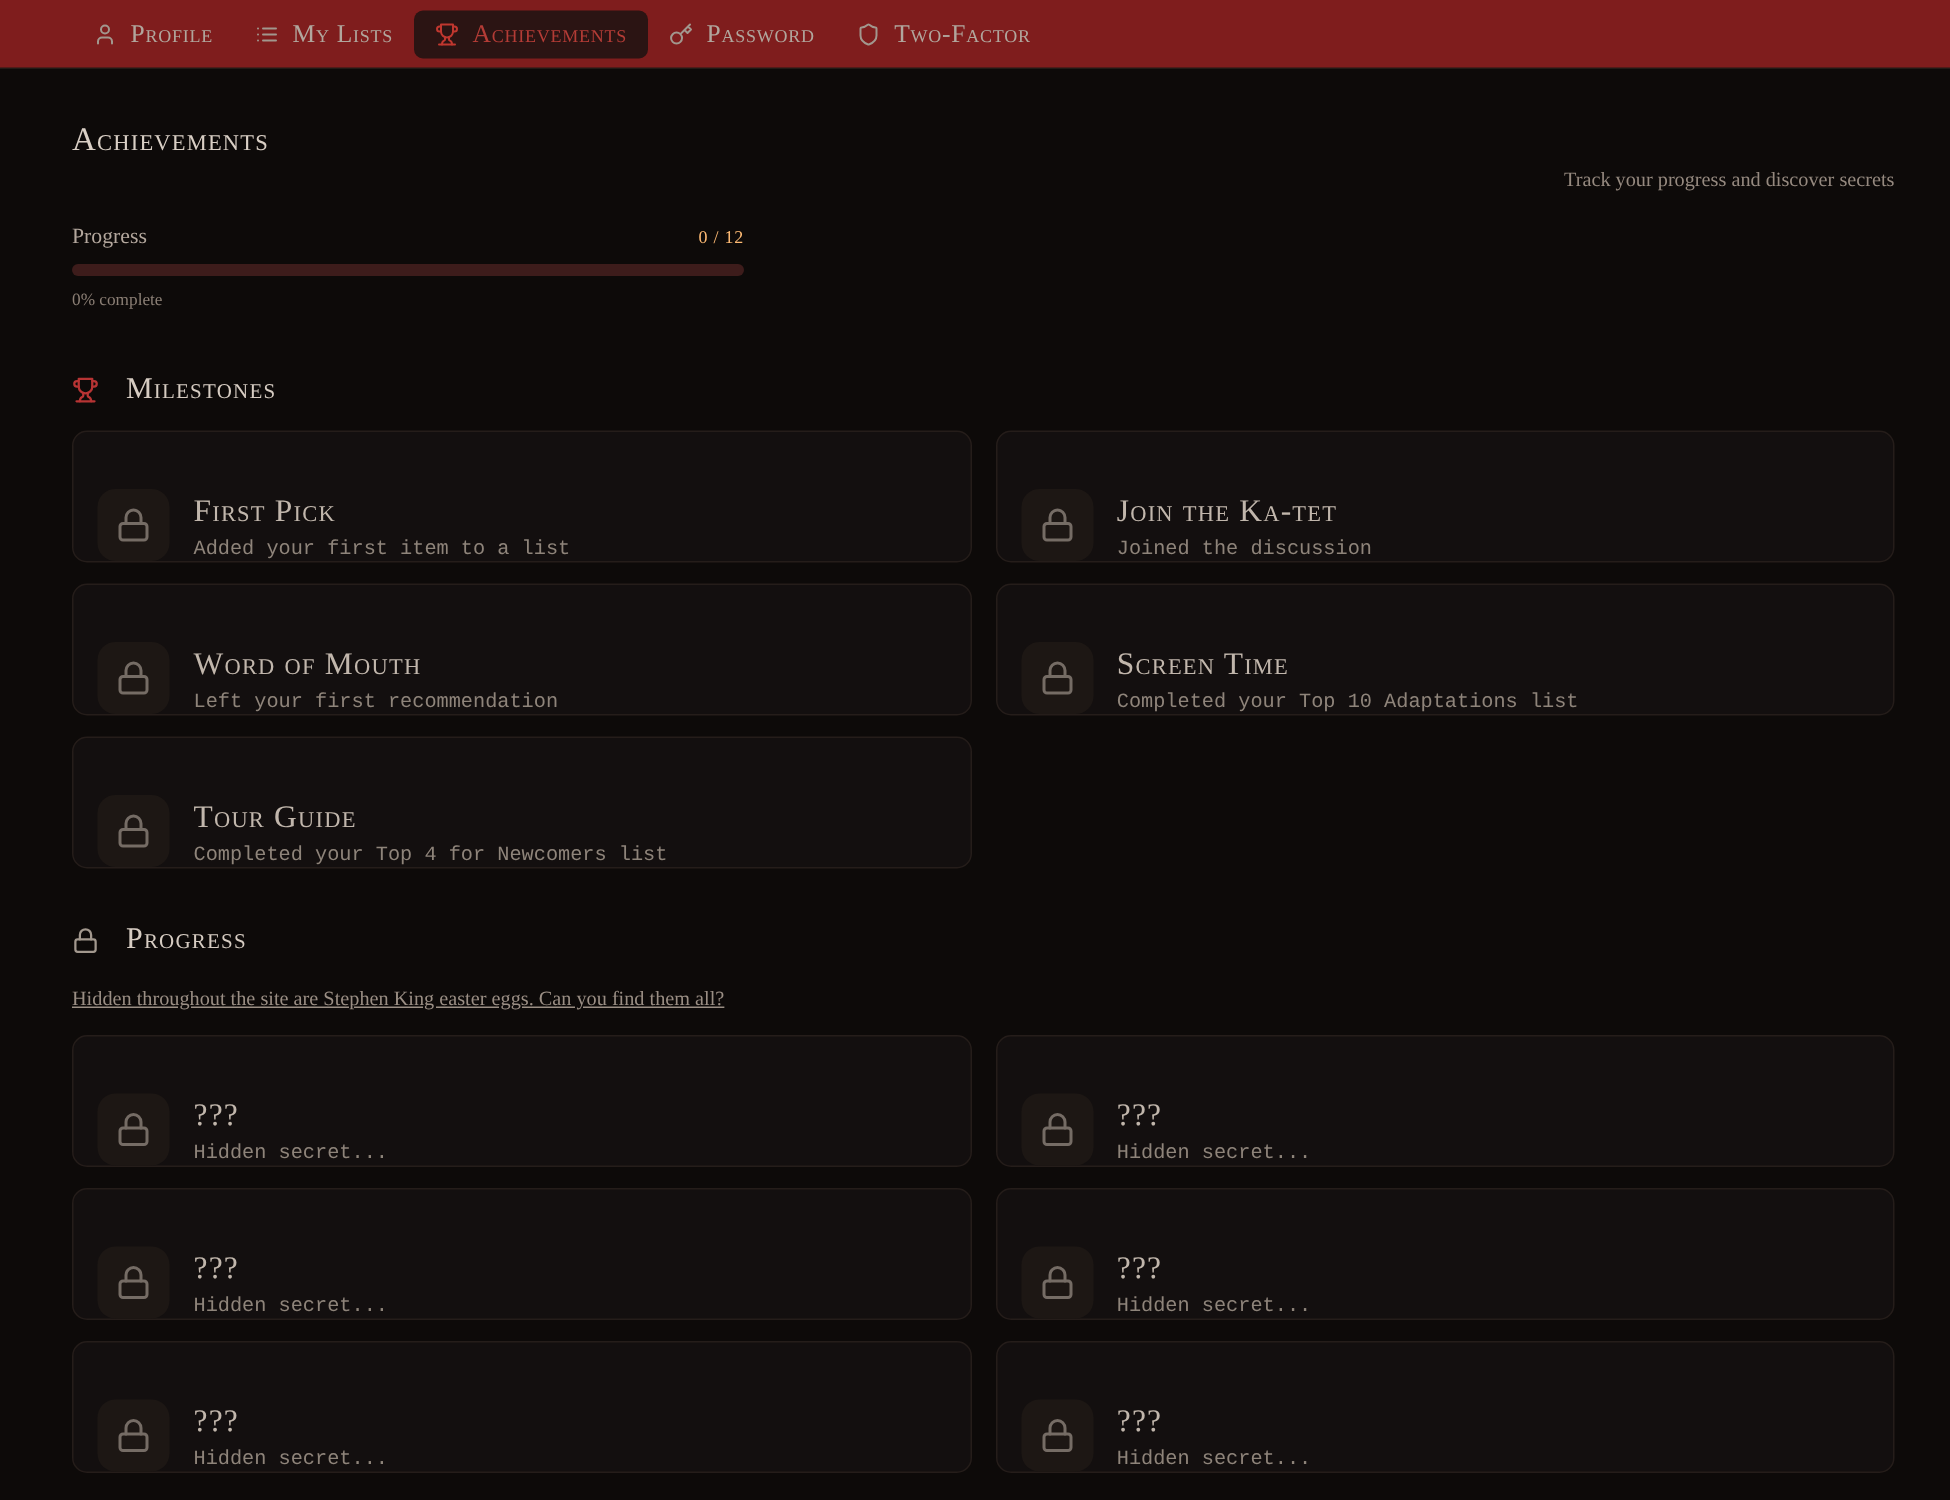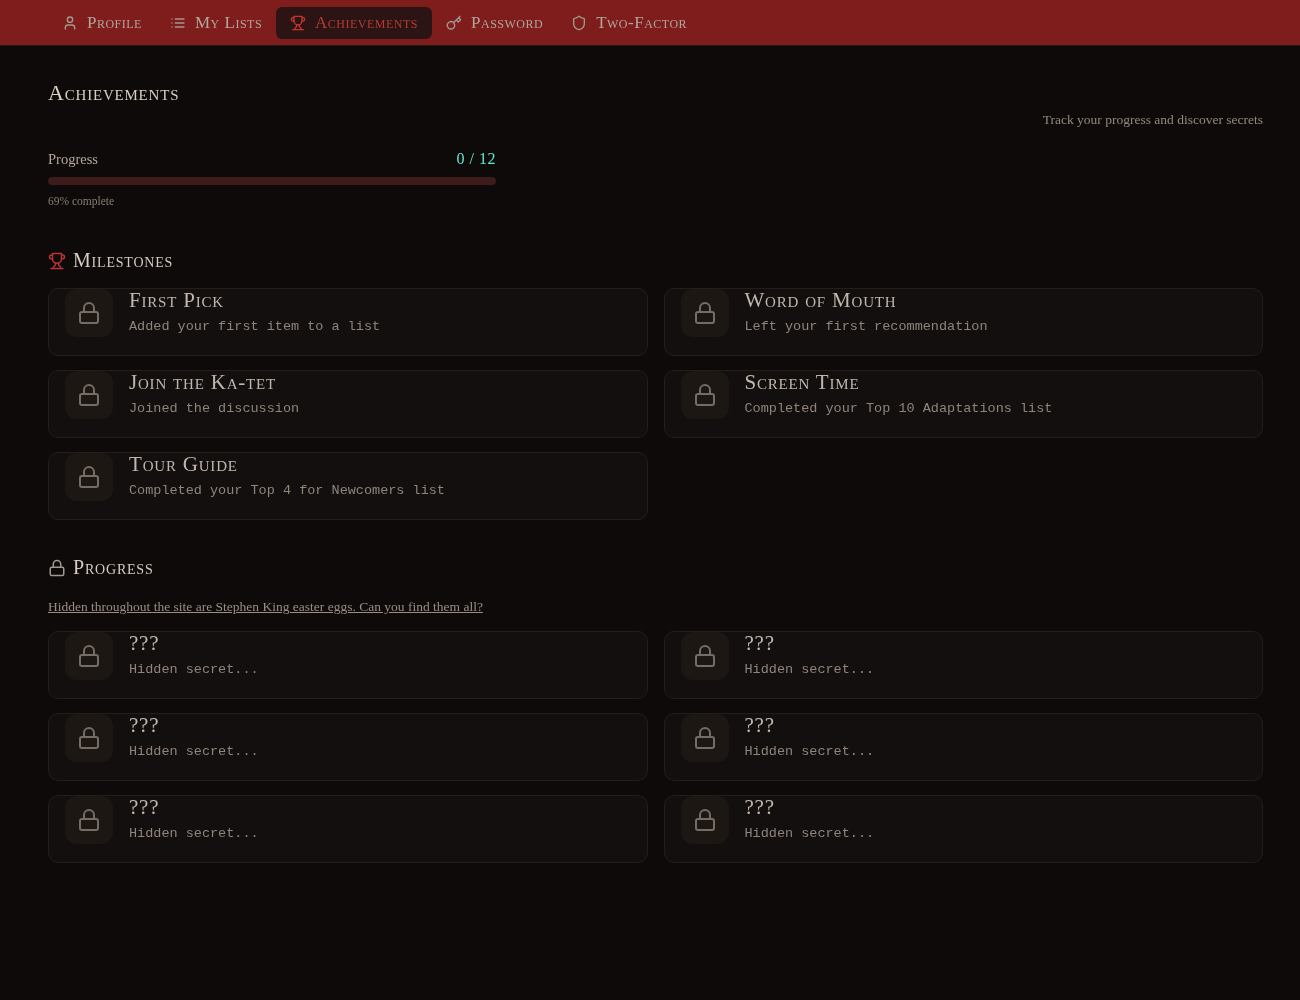--- a/index.html
+++ b/index.html
@@ -60,62 +60,62 @@
   }
 
   
   .progress-section { margin-top: 22px; width: 448px; }
   .progress-row {
     display: flex;
     justify-content: space-between;
     align-items: baseline;
   }
   .progress-label { font-size: 14.5px; color: #b3a79d; }
-  .progress-value { font-size: 16px; color: #5eead4; letter-spacing: 0.5px; }
+  .progress-value { font-size: 12px; color: #fdba74; letter-spacing: 0.5px; }
   .progress-track {
     margin-top: 9px;
     height: 8px;
     border-radius: 4px;
     background: #3d1c1b;
     overflow: hidden;
   }
   .progress-fill { height: 100%; background: #8b2a26; border-radius: 4px; width: 0; }
   .progress-caption { margin-top: 10px; font-size: 11.5px; color: #8b7f75; }
 
   
   .section-heading {
     display: flex;
     align-items: center;
-    gap: 7px;
+    gap: 18px;
     font-variant: small-caps;
     font-weight: normal;
     font-size: 20px;
     letter-spacing: 0.8px;
     color: #d6ccc2;
   }
   .section-heading svg { width: 18px; height: 18px; }
   .milestones-section { margin-top: 42px; }
   .secrets-section { margin-top: 36px; }
   .secrets-desc { margin-top: 20px; font-size: 13.5px; color: #9a8e84; text-decoration: underline; }
 
   
   .cards-grid {
     margin-top: 16px;
     display: grid;
     grid-template-columns: 1fr 1fr;
     column-gap: 16px;
     row-gap: 14px;
   }
   .card {
-    height: 68px;
+    height: 88px;
     background: #141010;
     border: 1px solid #261e1b;
     border-radius: 10px;
     display: flex;
-    align-items: flex-start;
+    align-items: flex-end;
     gap: 16px;
     padding: 0 16px;
     opacity: 0.96;
   }
   .card-icon {
     flex: 0 0 48px;
     width: 48px;
     height: 48px;
     border-radius: 12px;
     background: #1e1815;
@@ -186,21 +186,21 @@
   <p class="page-subtitle">Track your progress and discover secrets</p>
 
   <section class="progress-section">
     <div class="progress-row">
       <span class="progress-label">Progress</span>
       <span class="progress-value">0 / 12</span>
     </div>
     <div class="progress-track">
       <div class="progress-fill" id="progress-fill" style="width: 0%;"></div>
     </div>
-    <div class="progress-caption">69% complete</div>
+    <div class="progress-caption">0% complete</div>
   </section>
 
   <section class="milestones-section">
     <h2 class="section-heading">
       <svg viewBox="0 0 24 24" fill="none" stroke="#b73434" stroke-width="2" stroke-linecap="round" stroke-linejoin="round">
           <path d="M6 9H4.5a2.5 2.5 0 0 1 0-5H6"></path>
           <path d="M18 9h1.5a2.5 2.5 0 0 0 0-5H18"></path>
           <path d="M4 22h16"></path>
           <path d="M10 14.66V17c0 .55-.47.98-.97 1.21C7.85 18.75 7 20.24 7 22"></path>
           <path d="M14 14.66V17c0 .55.47.98.97 1.21C16.15 18.75 17 20.24 17 22"></path>
@@ -224,35 +224,35 @@
         </div>
 
         <div class="card">
           <div class="card-icon">
             <svg viewBox="0 0 24 24" fill="none" stroke-width="2" stroke-linecap="round" stroke-linejoin="round">
               <rect x="3" y="11" width="18" height="11" rx="2" ry="2"></rect>
               <path d="M7 11V7a5 5 0 0 1 10 0v4"></path>
             </svg>
           </div>
           <div class="card-text">
+            <div class="card-title">Join the Ka-tet</div>
+            <div class="card-desc">Joined the discussion</div>
+          </div>
+        </div>
+
+        <div class="card">
+          <div class="card-icon">
+            <svg viewBox="0 0 24 24" fill="none" stroke-width="2" stroke-linecap="round" stroke-linejoin="round">
+              <rect x="3" y="11" width="18" height="11" rx="2" ry="2"></rect>
+              <path d="M7 11V7a5 5 0 0 1 10 0v4"></path>
+            </svg>
+          </div>
+          <div class="card-text">
             <div class="card-title">Word of Mouth</div>
             <div class="card-desc">Left your first recommendation</div>
-          </div>
-        </div>
-
-        <div class="card">
-          <div class="card-icon">
-            <svg viewBox="0 0 24 24" fill="none" stroke-width="2" stroke-linecap="round" stroke-linejoin="round">
-              <rect x="3" y="11" width="18" height="11" rx="2" ry="2"></rect>
-              <path d="M7 11V7a5 5 0 0 1 10 0v4"></path>
-            </svg>
-          </div>
-          <div class="card-text">
-            <div class="card-title">Join the Ka-tet</div>
-            <div class="card-desc">Joined the discussion</div>
           </div>
         </div>
 
 
         <div class="card">
           <div class="card-icon">
             <svg viewBox="0 0 24 24" fill="none" stroke-width="2" stroke-linecap="round" stroke-linejoin="round">
               <rect x="3" y="11" width="18" height="11" rx="2" ry="2"></rect>
               <path d="M7 11V7a5 5 0 0 1 10 0v4"></path>
             </svg>

